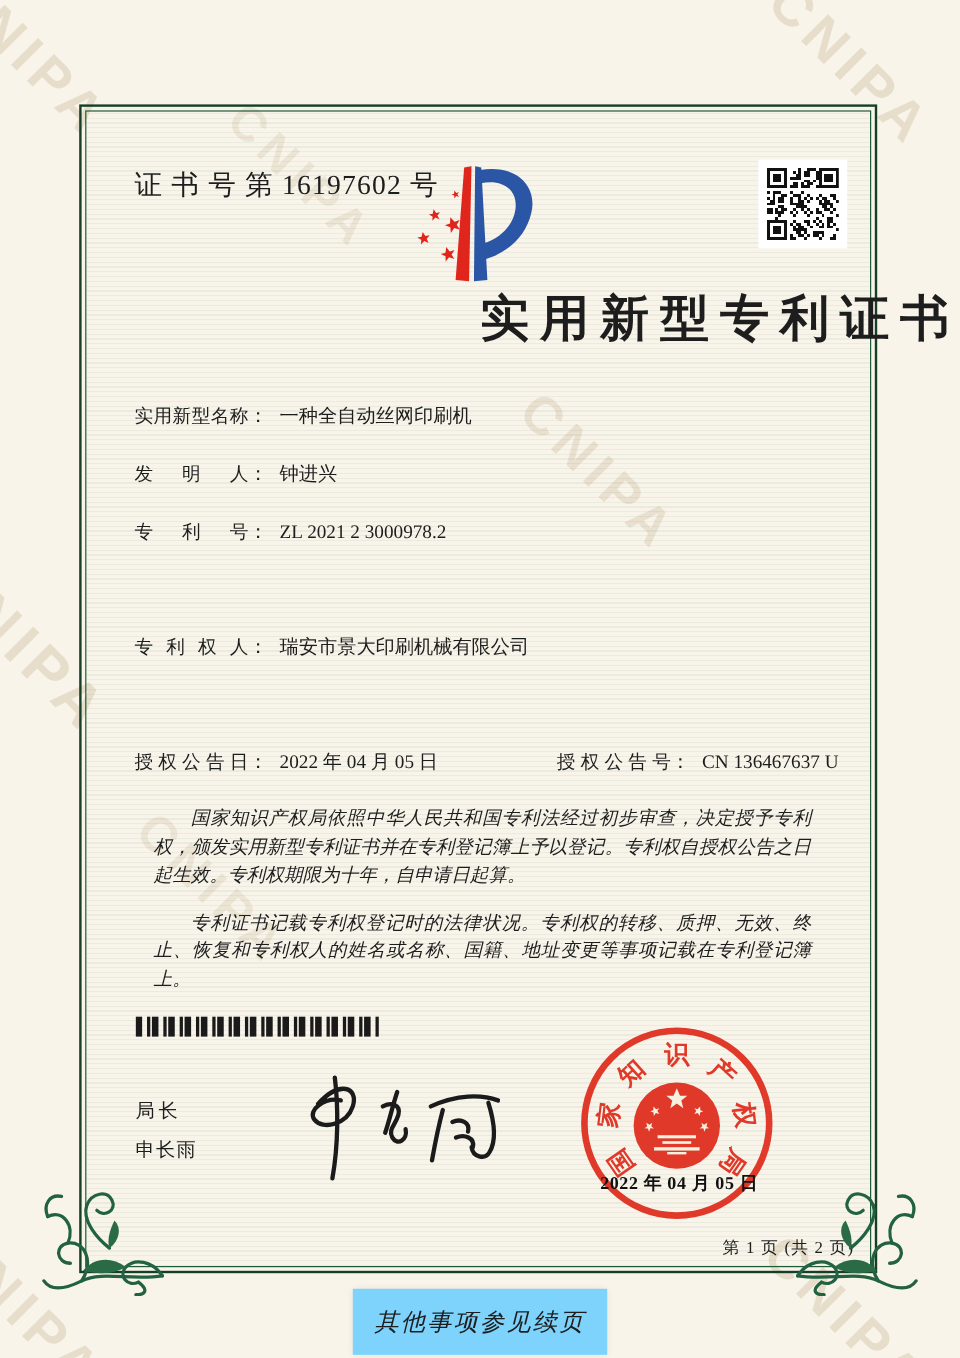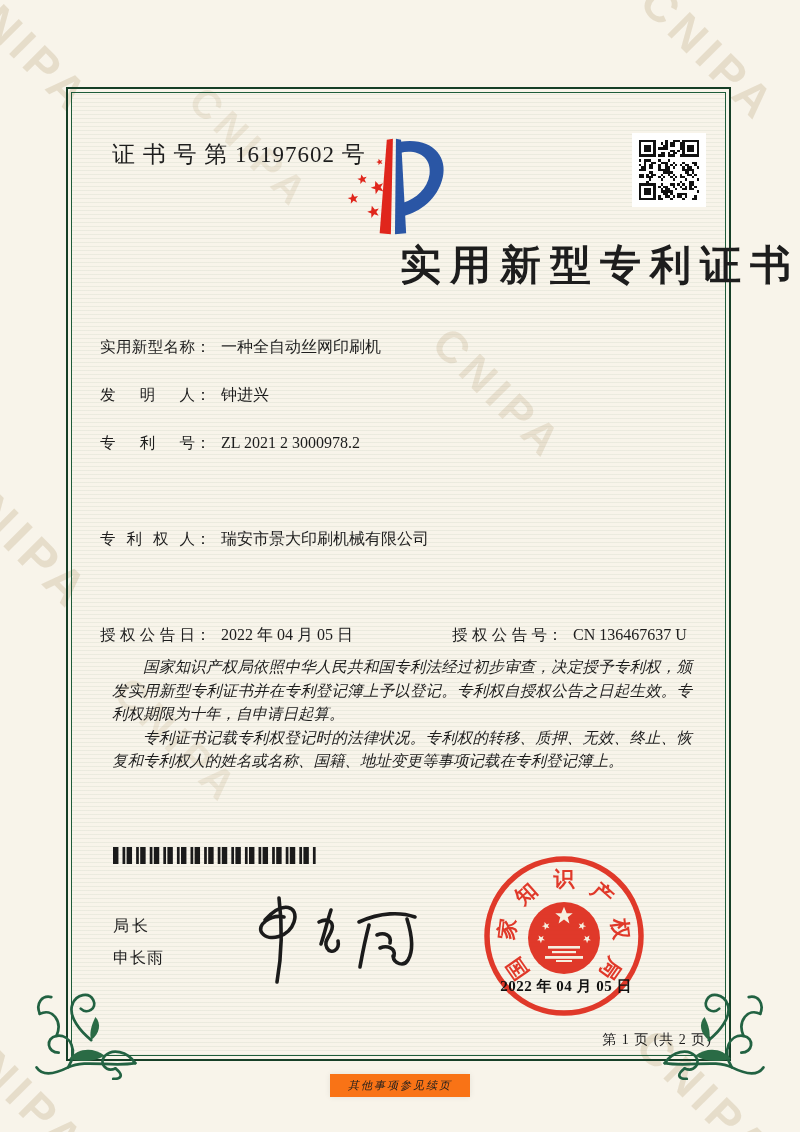--- a/index.html
+++ b/index.html
@@ -22,44 +22,44 @@
 
   .cert-no{position:absolute;left:112px;top:139px;font-size:23px;letter-spacing:1px;}
 
   .logo{position:absolute;left:342px;top:135px;width:112px;height:103px;}
   .qr-pad{position:absolute;left:632px;top:133px;width:74px;height:74px;background:#ffffff;}
   .qr-pad svg{position:absolute;left:7px;top:7px;}
 
   .title{position:absolute;left:0;width:800px;top:238px;text-align:right;
          font-size:41px;font-weight:bold;letter-spacing:9px;}
 
-  .row{position:absolute;left:100px;font-size:16px;white-space:nowrap;}
+  .row{position:absolute;left:112px;font-size:16px;white-space:nowrap;}
   .flabel{display:inline-block;width:95px;font-size:15.5px;text-align:justify;text-align-last:justify;}
   .fvalue{margin-left:10px;}
   .grant2{position:absolute;left:352px;top:0;}
 
   .body-text{position:absolute;left:112px;top:655px;width:580px;font-size:15.5px;
              line-height:23.5px;text-align:justify;font-style:italic;}
-  .body-text p{margin:0;text-indent:2em;}
+  .body-text p{margin:16px;text-indent:2em;}
 
   .barcode{position:absolute;left:113px;top:847px;}
 
   .signer-title{position:absolute;left:113px;top:916px;font-size:16px;letter-spacing:3px;}
   .signer-name{position:absolute;left:113px;top:948px;font-size:16px;letter-spacing:1px;text-align:right;}
   .signature{position:absolute;left:233px;top:890px;}
 
   .seal{position:absolute;left:478px;top:850px;width:172px;height:172px;}
   .seal-date{position:absolute;left:496px;top:977px;width:140px;text-align:center;
              font-size:15px;font-weight:bold;color:#111;letter-spacing:0.5px;white-space:nowrap;}
 
   .page-note{position:absolute;left:0;width:712px;top:1031px;text-align:right;
              font-size:14px;letter-spacing:1px;}
   .cont-note{position:absolute;left:50%;transform:translateX(-50%);top:1074px;
-             background:#f97316;box-shadow:0 0 6px rgba(0,0,0,0.08);
-             padding:4px 18px;font-size:11px;letter-spacing:2px;font-style:italic;z-index:4;}
+             background:#7dd3fc;box-shadow:0 0 6px rgba(0,0,0,0.08);
+             padding:14px 18px;font-size:20px;letter-spacing:2px;font-style:italic;z-index:4;}
 
   .flourish{position:absolute;z-index:4;width:110px;height:105px;}
   .flourish.left{left:32px;top:975px;transform:scaleX(-1);}
   .flourish.right{left:658px;top:975px;}
 </style>
 </head>
 <body>
 
 <div id="page">
 

